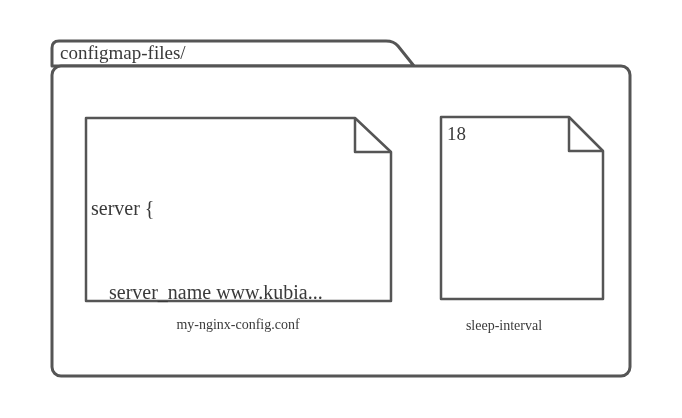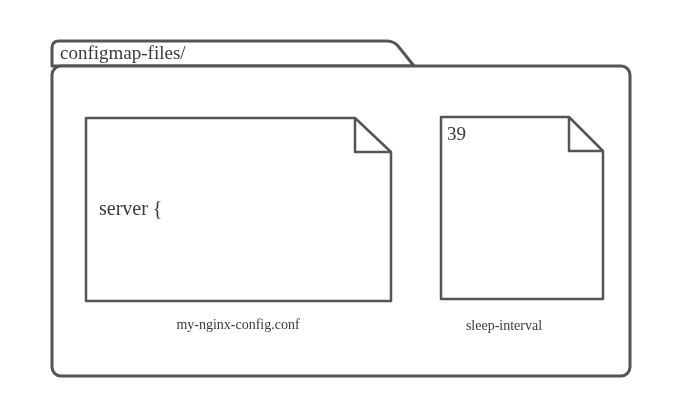--- a/index.html
+++ b/index.html
@@ -34,21 +34,21 @@
     top: 42px;
     font-size: 19px;
     line-height: 22px;
   }
   .doc1-code {
     left: 91px;
     top: 138px;
     font-size: 20px;
     line-height: 28px;
   }
-  .doc1-code .code-line { display: block; margin-left: 8px; }
+  .doc1-code .code-line { display: block; }
   .doc1-code .indent { padding-left: 18px; }
   .doc2-value {
     left: 447px;
     top: 123px;
     font-size: 19px;
     line-height: 22px;
   }
   .caption {
     position: absolute;
     font-size: 14px;
@@ -82,23 +82,24 @@
     <path d="M 355 118 L 355 152 L 391 152" fill="none" stroke="#555555" stroke-width="2.5" stroke-linejoin="round"></path>
 
     <path d="M 441 117 L 569 117 L 603 151 L 603 299 L 441 299 Z" fill="#ffffff" stroke="#555555" stroke-width="2.5" stroke-linejoin="round"></path>
     <path d="M 569 117 L 569 151 L 603 151" fill="none" stroke="#555555" stroke-width="2.5" stroke-linejoin="round"></path>
   </svg>
 
   <div class="txt tab-label">configmap-files/</div>
 
   <div class="txt doc1-code">
     <span class="code-line">server {</span>
+    <span class="code-line indent">server_name www.kubia...</span>
     
     
   </div>
 
-  <div class="txt doc2-value">39</div>
+  <div class="txt doc2-value">18</div>
 
   <div class="caption caption-1">my-nginx-config.conf</div>
 
   <div class="caption caption-2">sleep-interval</div>
 
 </div>
 
 </body></html>

